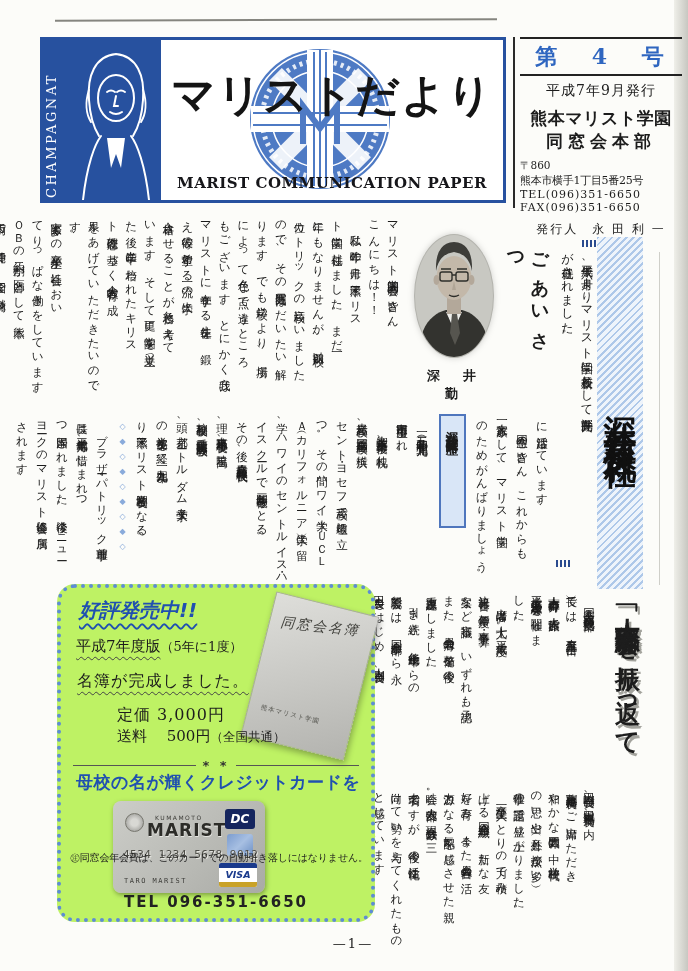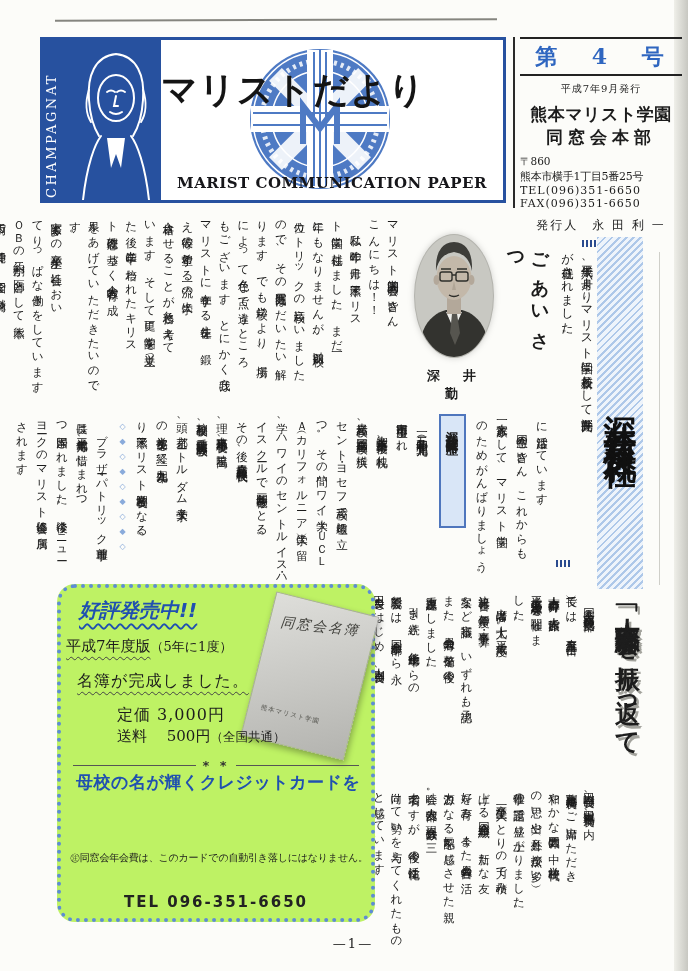--- a/index.html
+++ b/index.html
@@ -10,31 +10,31 @@
   .scan-right-band{position:absolute;right:0;top:0;width:14px;height:971px;background:linear-gradient(to right,#efefe9,#c7c7c1);}
   .scan-vline{position:absolute;left:659px;top:252px;width:1px;height:333px;background:#cfcfc9;}
   
   .logo-box{position:absolute;left:40px;top:37px;width:466px;height:166px;border:3px solid #27519f;background:#fff;display:flex;box-sizing:border-box;}
   .logo-left{position:relative;width:118px;background:#27519f;flex:0 0 auto;}
   .champagnat{position:absolute;left:1px;top:2px;height:156px;writing-mode:vertical-rl;transform:rotate(180deg);
       color:#fff;font-size:13px;letter-spacing:2.5px;font-family:"DejaVu Serif",serif;}
   .portrait-svg{position:absolute;right:0;top:2px;}
   .logo-right{position:relative;flex:1;}
   .emblem-svg{position:absolute;left:84px;top:4px;}
-  .masthead-title{position:absolute;left:0;top:26px;width:100%;text-align:left;font-family:Liberation Serif, serif;
-      font-weight:900;font-size:36px;letter-spacing:1px;color:#141414;z-index:2;}
+  .masthead-title{position:absolute;left:0;top:26px;width:100%;text-align:center;font-family:Liberation Serif, serif;
+      font-weight:900;font-size:44px;letter-spacing:1px;color:#141414;z-index:2;}
   .masthead-sub{position:absolute;left:0;bottom:8px;width:100%;text-align:center;font-size:15px;font-weight:600;
       letter-spacing:.5px;color:#16161a;z-index:2;}
   
   .issue-sep{position:absolute;left:513px;top:37px;width:2px;height:171px;background:#2a2a2a;}
   .issue-box{position:absolute;left:520px;top:37px;width:162px;}
   .issue-rule{height:2px;background:#222;}
   .issue-number{color:#2f66c0;font-size:22px;font-weight:700;text-align:center;letter-spacing:9px;word-spacing:9px;
       padding:3px 0 2px 6px;font-family:"DejaVu Serif",serif;}
-  .issue-date{font-size:10px;text-align:center;margin-top:6px;letter-spacing:1px;}
+  .issue-date{font-size:14px;text-align:center;margin-top:6px;letter-spacing:1px;}
   .issue-org1{font-size:17px;font-weight:600;text-align:center;margin-top:7px;letter-spacing:.5px;font-family:"DejaVu Sans",sans-serif;}
   .issue-org2{font-size:17px;font-weight:600;text-align:center;letter-spacing:5px;font-family:"DejaVu Sans",sans-serif;}
   .issue-postal{font-size:10.5px;margin-top:6px;}
   .issue-addr{font-size:11px;letter-spacing:-0.3px;}
   .issue-tel,.issue-fax{font-size:11px;letter-spacing:1px;}
   .issue-pub{font-size:12px;margin-top:7px;text-align:center;letter-spacing:2px;}
   
   .vtext{position:absolute;writing-mode:vertical-rl;text-orientation:mixed;font-family:"DejaVu Serif",serif;color:#1b1b1b;}
   .vtext > div{height:100%;}
   .band1{left:8px;top:213px;width:394px;height:200px;font-size:11.5px;letter-spacing:1.3px;}
@@ -64,21 +64,21 @@
       font-weight:900;font-size:25px;letter-spacing:2.5px;color:#1d1d1d;text-shadow:2.5px 2.5px 0 #a3a39d;}
   .bandA{left:367px;top:587px;width:230px;height:192px;font-size:11.5px;letter-spacing:1px;}
   .bandA > div{line-height:17.5px;}
   .bandB{left:367px;top:784px;width:230px;height:186px;font-size:11.5px;letter-spacing:1px;}
   .bandB > div{line-height:17.5px;}
   
   .ad-box{position:absolute;left:57px;top:584px;width:318px;height:338px;box-sizing:border-box;
       border:4px dotted #5e8cd4;border-radius:18px;background:#bef264;}
   .ad-title{position:absolute;left:18px;top:9px;font-family:"DejaVu Sans",sans-serif;font-style:italic;font-weight:800;
       font-size:20px;color:#2050b0;text-decoration:underline wavy #2050b0 1.5px;text-underline-offset:6px;}
-  .ad-line2{position:absolute;left:5px;top:49px;font-size:15px;}
+  .ad-line2{position:absolute;left:15px;top:49px;font-size:15px;}
   .ad-line2 .u{text-decoration:underline wavy #444 1px;text-underline-offset:5px;}
   .ad-line2 .s{font-size:13px;}
   .ad-line3{position:absolute;left:16px;top:83px;font-size:16px;text-decoration:underline wavy #444 1px;text-underline-offset:5px;letter-spacing:1px;}
   .booklet{position:absolute;left:196px;top:14px;width:104px;height:146px;transform:rotate(14deg);
       background:linear-gradient(155deg,#dededa 0%,#c7c7c3 55%,#b3b3af 100%);box-shadow:2px 3px 6px rgba(0,0,0,.3);
       border:1px solid #a8a8a4;}
   .booklet-title{position:absolute;left:10px;top:14px;font-style:italic;font-size:14px;color:#44443f;
       letter-spacing:2px;transform:rotate(-8deg);white-space:nowrap;}
   .booklet-sub{position:absolute;left:12px;bottom:26px;font-size:6.5px;color:#55554f;letter-spacing:1px;}
   .ad-price1{position:absolute;left:56px;top:117px;font-size:16px;letter-spacing:1px;}
@@ -309,20 +309,34 @@
     </div>
 
     <div class="ad-divider">
       <div class="ln"></div>
       <span class="mk">* *</span>
       <div class="ln"></div>
     </div>
 
     <div class="ad-cardlead">母校の名が輝くクレジットカードを</div>
 
+    <div class="card">
+      <div class="card-emblem"></div>
+      <div class="card-kumamoto">KUMAMOTO</div>
+      <div class="card-brand">MARIST</div>
+      <div class="card-dc">DC</div>
+      <div class="card-holo"></div>
+      <div class="card-number">4534 1234 5678 9012</div>
+      <div class="card-holder">TARO MARIST</div>
+      <div class="card-visa">
+        <div class="visa-bar-t"></div>
+        <div class="visa-text">VISA</div>
+        <div class="visa-bar-b"></div>
+      </div>
+    </div>
 
     <div class="ad-note">㊟同窓会年会費は、このカードでの自動引き落しにはなりません。</div>
     <div class="ad-tel">TEL 096-351-6650</div>
   </div>
 
   <div class="page-number">—1—</div>
 
 </div>
 
 </body></html>

